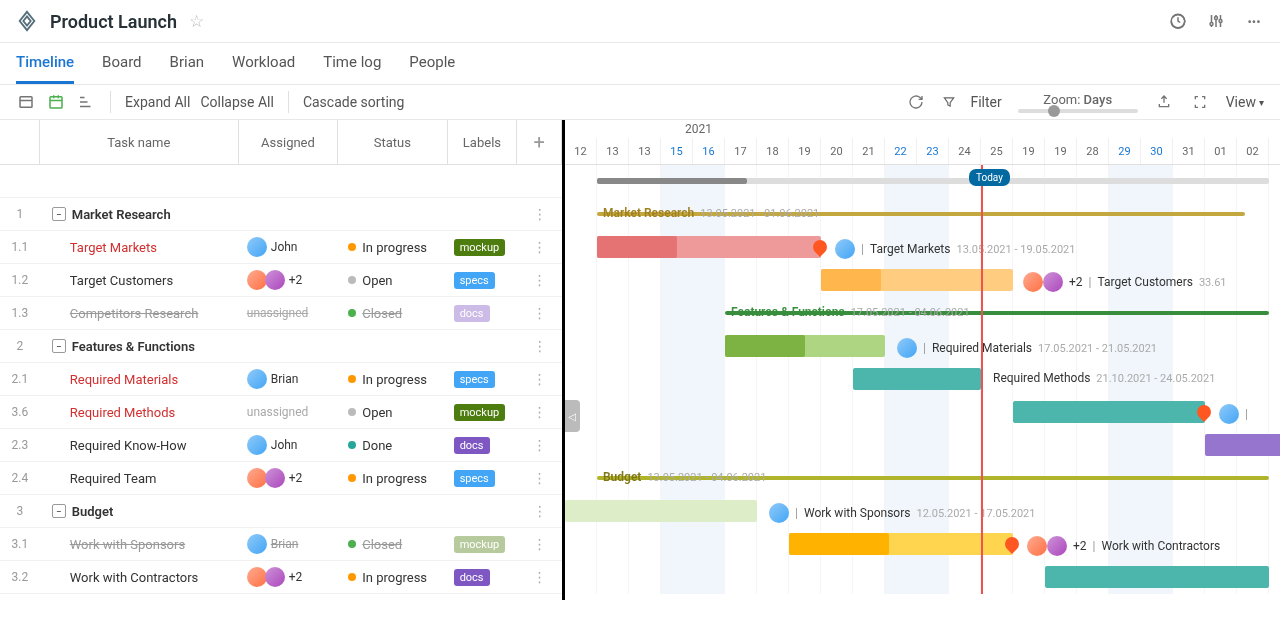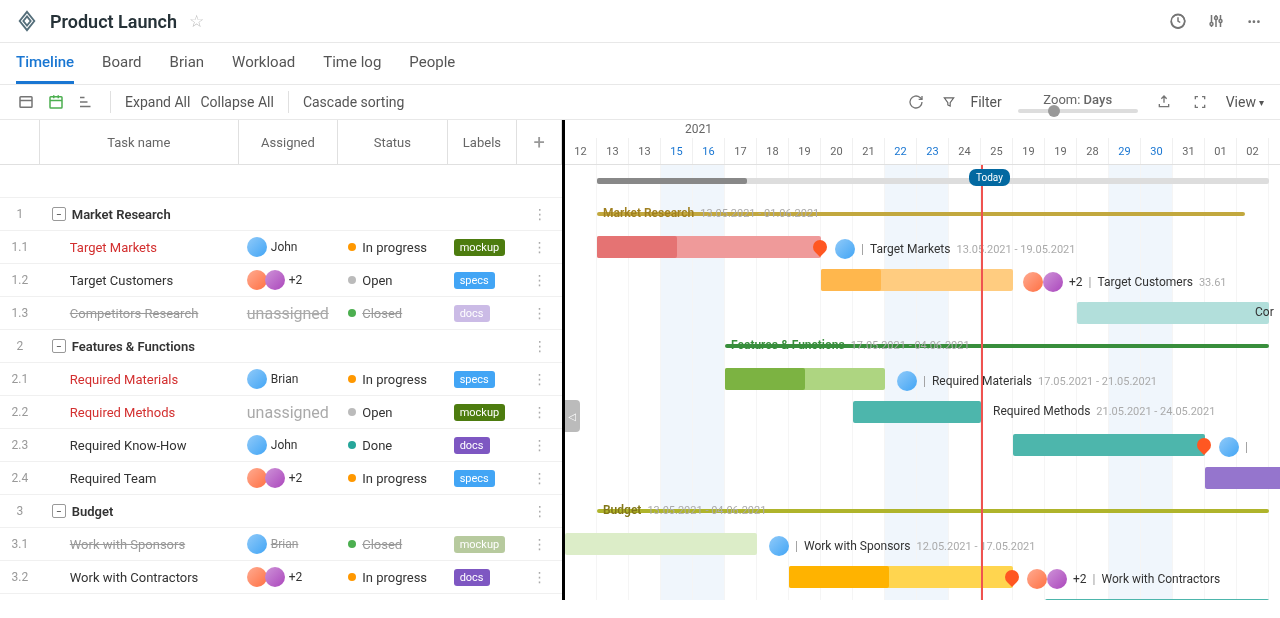--- a/index.html
+++ b/index.html
@@ -38,21 +38,21 @@
 .grow .nm.sub{padding-left:30px}
 .collapse{width:14px;height:14px;border:1px solid #999;display:flex;align-items:center;justify-content:center;font-size:10px;cursor:pointer;border-radius:2px}
 .bold{font-weight:600}
 .red{color:#d32f2f}
 .strike{text-decoration:line-through;color:#999}
 .as{width:100px;padding-left:8px;display:flex;align-items:center;gap:4px;font-size:12px}
 .av{width:20px;height:20px;border-radius:50%;background:#ddd;display:inline-block}
 .av.a1{background:linear-gradient(135deg,#ffab91,#ff7043)}
 .av.a2{background:linear-gradient(135deg,#ce93d8,#ab47bc)}
 .av.a3{background:linear-gradient(135deg,#90caf9,#42a5f5)}
-.unassigned{color:#aaa;font-size:16px}
+.unassigned{color:#aaa;font-size:12px}
 .st{width:110px;padding-left:10px;display:flex;align-items:center;gap:6px;font-size:13px}
 .dot{width:8px;height:8px;border-radius:50%}
 .dot.orange{background:#ff9800}
 .dot.grey{background:#bbb}
 .dot.green{background:#4caf50}
 .dot.teal{background:#26a69a}
 .lb{width:70px;padding-left:6px}
 .tag{display:inline-block;padding:2px 6px;border-radius:3px;font-size:11px;color:#fff}
 .tag.mockup{background:#4d7c0f}
 .tag.specs{background:#42a5f5}
@@ -268,21 +268,21 @@
             <span>Brian</span>
           </div>
           <div class="st">
             <span class="dot orange"></span>
             <span>In progress</span>
           </div>
           <div class="lb"><span class="tag specs">specs</span></div>
           <div class="menu">⋮</div>
         </div>
         <div class="grow">
-          <div class="num">2.2</div>
+          <div class="num">3.6</div>
           <div class="nm sub">
             <span class="red">Required Methods</span>
           </div>
           <div class="as">
             <span class="unassigned">unassigned</span>
           </div>
           <div class="st">
             <span class="dot grey"></span>
             <span>Open</span>
           </div>
@@ -455,26 +455,20 @@
           <div class="bar" style="left:256px;width:60px;background:#ffb74d;height:22px;top:5px"></div>
           <div class="bar-lbl" style="left:458px">
               <span class="av a1"></span>
               <span class="av a2" style="margin-left:-6px"></span>
               <span>+2</span>
               <span style="color:#999">|</span>
               <span>Target Customers</span>
               <span class="dates">33.61</span>
             </div>
         </div>
-        <div class="brow">
-          <div class="bar" style="left:512px;width:192px;background:#b2dfdb"></div>
-          <div class="bar-lbl" style="left:690px">
-              <span>Cor</span>
-            </div>
-        </div>
 
         <div class="brow">
           <div class="bar summary" style="left:160px;width:544px;background:#388e3c"></div>
           <div class="bar-lbl" style="left:166px">
               <span class="grp-lbl" style="color:#388e3c">Features &amp; Functions</span>
               <span class="dates">17.05.2021 - 04.06.2021</span>
             </div>
         </div>
         <div class="brow">
           <div class="bar" style="left:160px;width:160px;background:#aed581"></div>
@@ -483,21 +477,21 @@
               <span class="av a3"></span>
               <span style="color:#999">|</span>
               <span>Required Materials</span>
               <span class="dates">17.05.2021 - 21.05.2021</span>
             </div>
         </div>
         <div class="brow">
           <div class="bar" style="left:288px;width:128px;background:#4db6ac"></div>
           <div class="bar-lbl" style="left:428px">
               <span>Required Methods</span>
-              <span class="dates">21.05.2021 - 24.05.2021</span>
+              <span class="dates">21.10.2021 - 24.05.2021</span>
             </div>
         </div>
         <div class="brow">
           <div class="bar" style="left:448px;width:192px;background:#4db6ac"></div>
           <span class="fire" style="position:absolute;left:632px;top:9px"></span>
           <div class="bar-lbl" style="left:654px">
               <span class="av a3"></span>
               <span style="color:#999">|</span>
             </div>
         </div>

